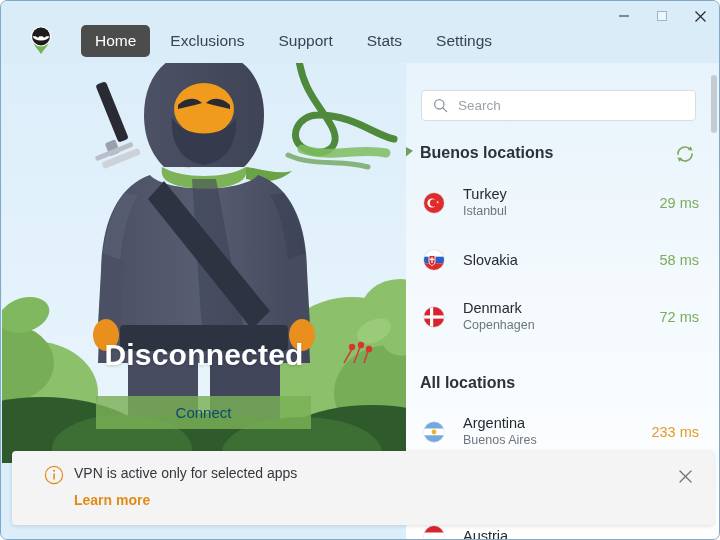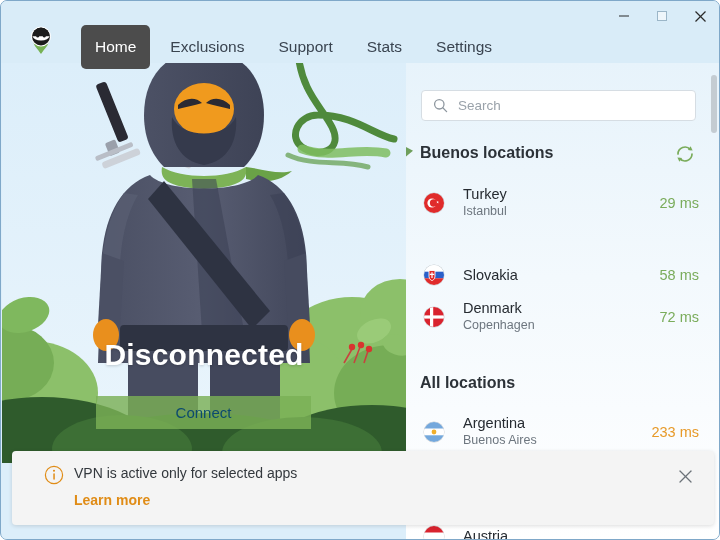--- a/index.html
+++ b/index.html
@@ -30,21 +30,21 @@
     position: absolute; left: 23px; top: 22px;
     width: 34px; height: 34px;
   }
   #nav {
     position: absolute; left: 80px; top: 24px;
     display: flex; align-items: center; gap: 6px;
   }
   .nav-item {
     font-size: 15.5px;
     color: #3a4450;
-    padding: 13px 14px;
+    padding: 7px 14px;
     border-radius: 5px;
     white-space: nowrap;
     cursor: pointer;
   }
   .nav-item.active {
     background: #4c4c4c;
     color: #ffffff;
   }
   #wincontrols {
     position: absolute; right: 0; top: 0;
@@ -393,21 +393,21 @@
           <polygon points="13.2,7.6 14.1,9.9 12.3,9.9 13.9,11.3 13.2,13.3 14.8,11.9 16.4,13.2 15.7,11.2 17.2,9.9 15.3,9.9" fill="#ffffff" transform="scale(.55) translate(10,6)"></polygon>
         </svg>
       </span>
       <span class="loc-text">
         <span class="loc-country" style="display:block">Turkey</span>
         <span class="loc-city" style="display:block">Istanbul</span>
       </span>
       <span class="loc-ping ping-good">29 ms</span>
     </div>
 
-    <div class="loc-row" style="top:183px">
+    <div class="loc-row" style="top:168px">
       <span class="flag">
         <svg width="20" height="20" viewBox="0 0 20 20">
           <rect width="20" height="6.7" fill="#ffffff"></rect>
           <rect y="6.7" width="20" height="6.6" fill="#2a5fc9"></rect>
           <rect y="13.3" width="20" height="6.7" fill="#e02b2b"></rect>
           <path d="M5 5.5 h6 v6 c0 3 -3 4.2 -3 4.2 s-3 -1.2 -3 -4.2 z" fill="#e02b2b" stroke="#ffffff" stroke-width=".9"></path>
           <path d="M7.4 7.2 h1.2 v1.6 h1.6 v1.2 h-1.6 v3 h-1.2 v-3 h-1.6 v-1.2 h1.6 z" fill="#ffffff"></path>
         </svg>
       </span>
       <span class="loc-text">

